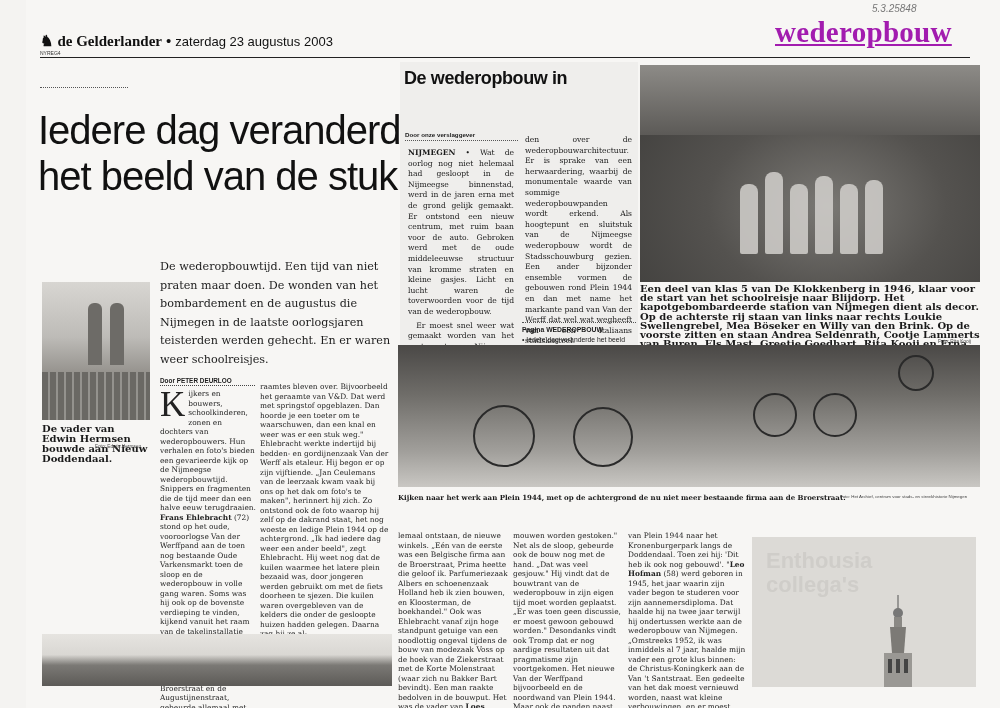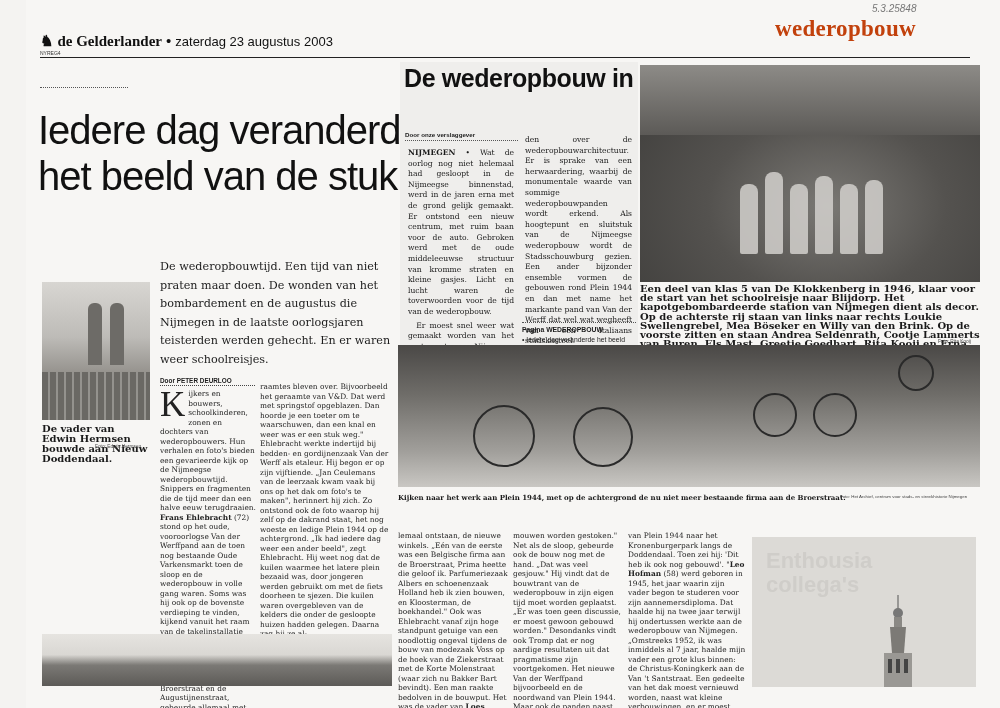--- a/index.html
+++ b/index.html
@@ -5,21 +5,21 @@
   html,body{margin:0;padding:0;}
   body{width:1000px;height:708px;background:#f4f3f1;position:relative;overflow:hidden;font-family:"DejaVu Serif",serif;color:#1b1b1b;}
   .page{position:absolute;left:26px;top:0;width:974px;height:708px;background:#f7f6f4;}
   .abs{position:absolute;}
   
   .masthead{left:40px;top:32px;font-family:"Liberation Serif",serif;font-weight:bold;font-size:15px;color:#111;display:flex;align-items:baseline;gap:4px;}
   .masthead .logo{font-size:15px;}
   .masthead .date{font-family:"Liberation Sans",sans-serif;font-weight:normal;font-size:13px;}
   .edition{left:40px;top:50px;font-family:"Liberation Sans",sans-serif;font-size:5px;color:#333;}
   .rule-top{left:40px;top:57px;width:930px;height:1px;background:#222;}
-  .section{left:775px;top:16px;font-family:"Liberation Serif",serif;font-weight:bold;font-size:23px;letter-spacing:0.3px;color:#c2410c;}
+  .section{left:775px;top:16px;font-family:"Liberation Serif",serif;font-weight:bold;font-size:29px;letter-spacing:0.3px;color:#a21caf;text-decoration:underline;}
   .stamp{left:872px;top:3px;font-family:"Liberation Sans",sans-serif;font-style:italic;font-size:10px;color:#777;}
   .dots{left:40px;top:87px;width:88px;border-top:1px dotted #555;}
   .headline{left:38px;top:107px;font-family:"Liberation Sans",sans-serif;font-size:40px;line-height:46px;letter-spacing:-1px;color:#111;}
   .intro{left:160px;top:258px;width:240px;font-family:"DejaVu Serif",serif;font-size:11.2px;line-height:18.5px;color:#1c1c1c;}
   
   .photo{background:#8c8a86;overflow:hidden;}
   .photo1{left:42px;top:282px;width:108px;height:138px;background:linear-gradient(180deg,#d8d6d2 0%,#bdbbb7 40%,#8f8c87 70%,#5a5855 100%);}
   .photo1 .man{position:absolute;bottom:55px;width:14px;height:62px;background:#6d6b67;border-radius:6px 6px 0 0;}
   .photo1 .floor{position:absolute;left:0;right:0;bottom:0;height:48px;background:repeating-linear-gradient(90deg,#6a6864 0 6px,#94928e 6px 8px);}
   .cap1{left:42px;top:424px;width:110px;font-family:"DejaVu Serif",serif;font-weight:bold;font-size:10px;line-height:10px;}
@@ -27,21 +27,21 @@
   .byline{left:160px;top:377px;font-family:"Liberation Sans",sans-serif;font-weight:bold;font-size:6.4px;}
   .byrule{left:160px;top:385px;width:95px;border-top:1px dotted #444;}
   .col{font-family:"DejaVu Serif",serif;font-size:7.4px;line-height:9.5px;color:#222;text-align:left;}
   .col p{margin:0;}
   .col b{font-weight:bold;}
   .dropcap{float:left;font-size:35px;line-height:30px;margin:1px 3px 0 0;font-family:"Liberation Serif",serif;}
   .c1{left:160px;top:389px;width:96px;}
   .c2{left:260px;top:382px;width:130px;}
   
   .inset{left:400px;top:62px;width:238px;height:288px;background:#efeeec;}
-  .inset-h{left:404px;top:66px;font-family:"Liberation Sans",sans-serif;font-weight:bold;font-size:25px;line-height:24px;letter-spacing:-0.4px;color:#111;}
+  .inset-h{left:404px;top:66px;font-family:"Liberation Sans",sans-serif;font-weight:bold;font-size:18px;line-height:24px;letter-spacing:-0.4px;color:#111;}
   .inset-by{left:405px;top:131px;font-family:"Liberation Sans",sans-serif;font-weight:bold;font-size:6.2px;}
   .inset-byrule{left:405px;top:140px;width:113px;border-top:1px dotted #555;}
   .icol{font-family:"DejaVu Serif",serif;font-size:7.6px;line-height:10.6px;color:#1a1a1a;text-align:justify;}
   .icol p{margin:3px;text-indent:0;}
   .ic1{left:405px;top:145px;width:112px;}
   .ic2{left:522px;top:132px;width:113px;}
   .pagina{left:522px;top:322px;font-family:"Liberation Sans",sans-serif;font-size:6.8px;line-height:9.5px;width:114px;border-top:1px dotted #555;padding-top:2px;}
   .pagina .lab{font-weight:bold;}
   
   .photo2{left:640px;top:65px;width:340px;height:217px;background:radial-gradient(ellipse at 55% 65%,#7a7874 0%,#54524f 45%,#3c3b39 100%);}

